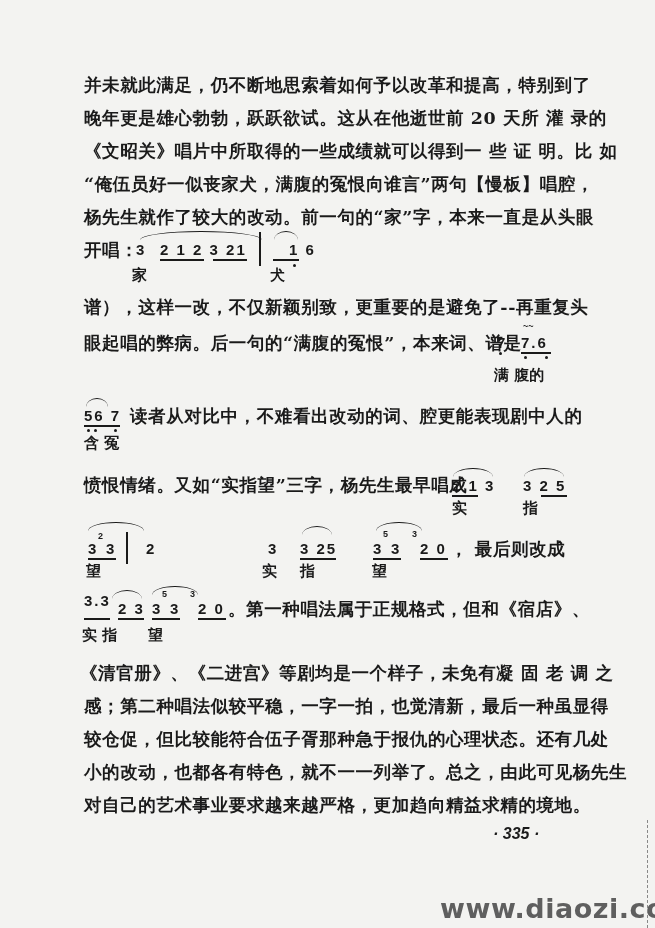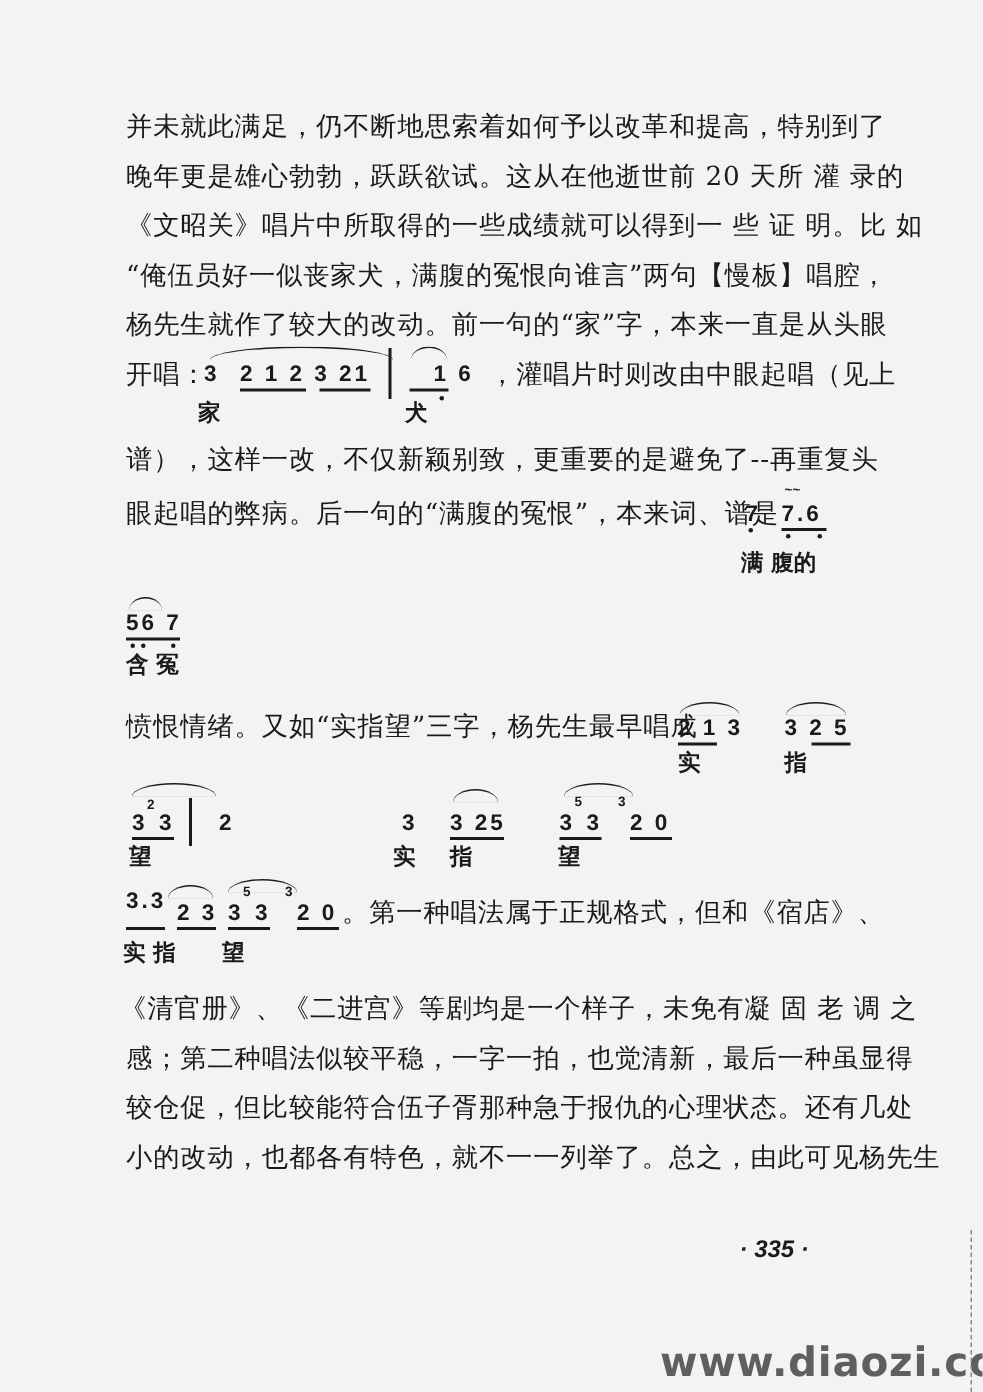--- a/index.html
+++ b/index.html
@@ -6,21 +6,21 @@
   body {
     width:655px; height:928px; position:relative; overflow:hidden;
     background:#f3f3f1;
     font-family:"DejaVu Serif", serif;
     color:#1a1a1a;
   }
   .page { position:absolute; left:0; top:0; width:655px; height:928px; }
   .line {
     position:absolute; left:84px; width:490px;
     font-size:17.5px; line-height:22px; white-space:nowrap;
-    font-weight:normal; letter-spacing:0.6px;
+    font-weight:bold; letter-spacing:0.6px;
   }
   .lyric { position:absolute; font-size:15px; font-weight:bold; line-height:18px; }
   .note { position:absolute; font-family:"Liberation Sans", sans-serif; font-weight:bold; font-size:15px; line-height:18px; letter-spacing:2px; }
   .ul { position:absolute; height:1.5px; background:#1a1a1a; }
   .slur { position:absolute; border-top:1.6px solid #1a1a1a; border-radius:50% 50% 0 0 / 100% 100% 0 0; height:8px; }
   .bar { position:absolute; width:2px; background:#1a1a1a; }
   .dot { position:absolute; width:3px; height:3px; border-radius:50%; background:#1a1a1a; }
   .grace { position:absolute; font-family:"Liberation Sans", sans-serif; font-size:9px; font-weight:bold; line-height:9px; }
   .pagenum { position:absolute; left:493px; top:825px; font-family:"Liberation Sans", sans-serif; font-style:italic; font-weight:bold; font-size:16px; }
   .wm-title { position:absolute; left:485px; top:852px; font-family:"DejaVu Sans", sans-serif; font-size:40px; font-weight:bold; color:#6d6d6d; letter-spacing:6px; }
@@ -46,21 +46,20 @@
     <div class="ul" style="left:160px;top:259px;width:44px"></div>
     <div class="ul" style="left:213px;top:259px;width:34px"></div>
     <div class="bar" style="left:259px;top:232px;height:34px"></div>
     <div class="slur" style="left:274px;top:231px;width:24px"></div>
     <div class="note" style="left:289px;top:241px">1 6</div>
     <div class="ul" style="left:273px;top:259px;width:26px"></div>
     <div class="dot" style="left:293px;top:264px"></div>
     <div class="lyric" style="left:132px;top:266px">家</div>
     <div class="lyric" style="left:270px;top:266px">犬</div>
   </div>
-  <div class="line" style="top:239px;left:326px;width:auto">，灌唱片时则改由中眼起唱（见上</div>
 
   <div class="line" style="top:332px;width:auto">眼起唱的弊病。后一句的“满腹的冤恨”，本来词、谱是</div>
   <div class="line" style="top:296px">谱），这样一改，不仅新颖别致，更重要的是避免了--再重复头</div>
 
   <div>
     <div class="note" style="left:497px;top:334px">7</div>
     <div class="dot" style="left:499px;top:352px"></div>
     <div class="grace" style="left:523px;top:322px">~~</div>
     <div class="note" style="left:521px;top:334px">7.6</div>
     <div class="ul" style="left:521px;top:352px;width:30px"></div>
@@ -69,20 +68,21 @@
     <div class="lyric" style="left:494px;top:366px">满 腹的</div>
 
     <div class="slur" style="left:86px;top:398px;width:22px"></div>
     <div class="note" style="left:84px;top:407px">56 7</div>
     <div class="ul" style="left:84px;top:425px;width:36px"></div>
     <div class="dot" style="left:87px;top:429px"></div>
     <div class="dot" style="left:94px;top:429px"></div>
     <div class="dot" style="left:114px;top:429px"></div>
     <div class="lyric" style="left:84px;top:434px">含 冤</div>
   </div>
+  <div class="line" style="top:405px;left:130px;width:auto">读者从对比中，不难看出改动的词、腔更能表现剧中人的</div>
 
   <div class="line" style="top:474px;width:auto">愤恨情绪。又如“实指望”三字，杨先生最早唱成</div>
 
   <div>
     <div class="slur" style="left:453px;top:468px;width:40px"></div>
     <div class="note" style="left:452px;top:477px">2 1 3</div>
     <div class="ul" style="left:452px;top:495px;width:26px"></div>
     <div class="slur" style="left:524px;top:468px;width:40px"></div>
     <div class="note" style="left:523px;top:477px">3 2 5</div>
     <div class="ul" style="left:541px;top:495px;width:26px"></div>
@@ -111,20 +111,21 @@
     <div class="grace" style="left:383px;top:530px">5</div>
     <div class="note" style="left:391px;top:540px">3</div>
     <div class="ul" style="left:373px;top:558px;width:28px"></div>
     <div class="grace" style="left:412px;top:530px">3</div>
     <div class="note" style="left:420px;top:540px">2 0</div>
     <div class="ul" style="left:420px;top:558px;width:28px"></div>
     <div class="lyric" style="left:262px;top:562px">实</div>
     <div class="lyric" style="left:300px;top:562px">指</div>
     <div class="lyric" style="left:372px;top:562px">望</div>
   </div>
+  <div class="line" style="top:538px;left:450px;width:auto">，  最后则改成</div>
 
   <div>
     <div class="note" style="left:84px;top:592px">3.3</div>
     <div class="ul" style="left:84px;top:618px;width:26px"></div>
     <div class="slur" style="left:112px;top:590px;width:30px"></div>
     <div class="note" style="left:118px;top:600px">2 3</div>
     <div class="ul" style="left:118px;top:618px;width:26px"></div>
     <div class="slur" style="left:152px;top:586px;width:46px"></div>
     <div class="note" style="left:152px;top:600px">3</div>
     <div class="grace" style="left:162px;top:590px">5</div>
@@ -135,18 +136,19 @@
     <div class="ul" style="left:198px;top:618px;width:28px"></div>
     <div class="lyric" style="left:82px;top:626px">实 指</div>
     <div class="lyric" style="left:148px;top:626px">望</div>
   </div>
   <div class="line" style="top:598px;left:228px;width:auto">。第一种唱法属于正规格式，但和《宿店》、</div>
 
   <div class="line" style="top:662px;left:80px">《清官册》、《二进宫》等剧均是一个样子，未免有凝 固 老 调 之</div>
   <div class="line" style="top:695px">感；第二种唱法似较平稳，一字一拍，也觉清新，最后一种虽显得</div>
   <div class="line" style="top:728px">较仓促，但比较能符合伍子胥那种急于报仇的心理状态。还有几处</div>
   <div class="line" style="top:761px">小的改动，也都各有特色，就不一一列举了。总之，由此可见杨先生</div>
+  <div class="line" style="top:794px">对自己的艺术事业要求越来越严格，更加趋向精益求精的境地。</div>
 
   <div class="pagenum">· 335 ·</div>
 
   <div class="wm-url">www.diaozi.com</div>
   <div class="edge"></div>
 </div>
 
 </body></html>

